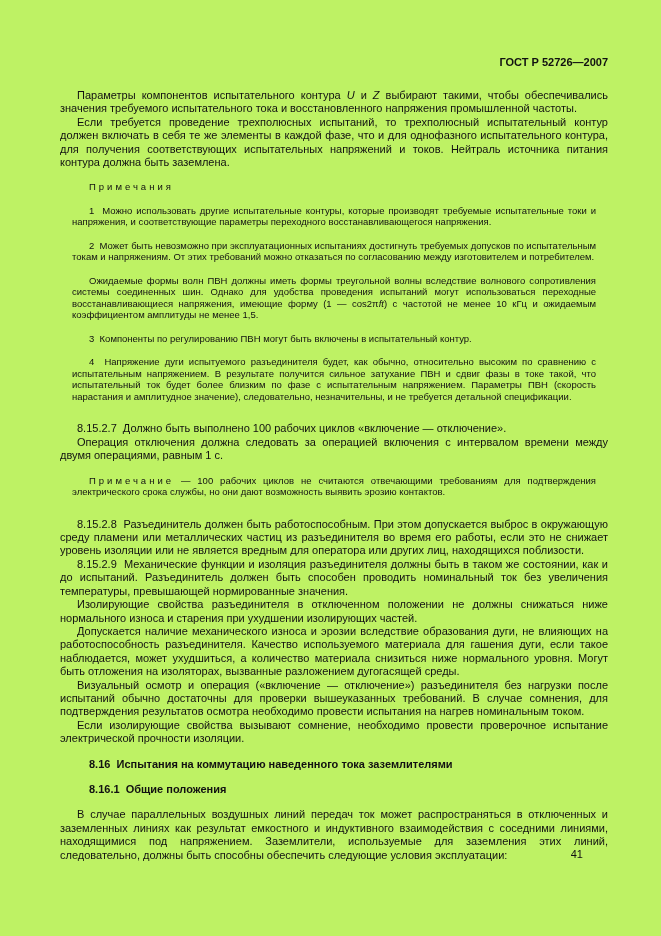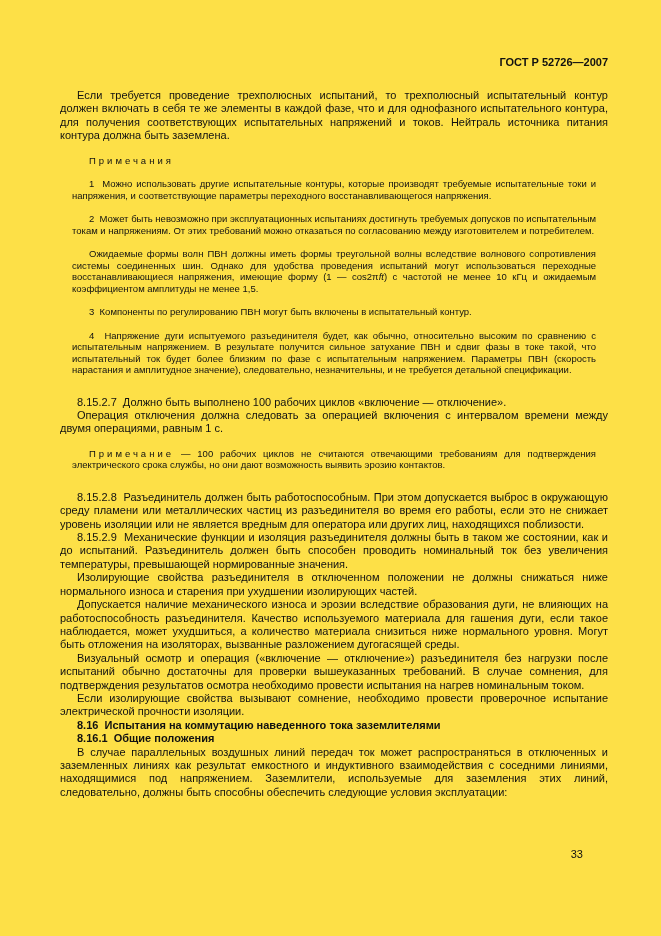--- a/index.html
+++ b/index.html
@@ -4,21 +4,21 @@
 <style>
   html, body {
     margin: 0;
     padding: 0;
     background: #ffffff;
   }
   .page {
     position: relative;
     width: 661px;
     height: 936px;
-    background: #fde047;
+    background: #bef264;
     font-family: "Liberation Sans", "DejaVu Sans", sans-serif;
     color: #111111;
     box-sizing: border-box;
     padding: 56px 53px 0 60px;
     overflow: hidden;
   }
   .header-row {
     text-align: right;
     font-size: 11px;
     font-weight: bold;
@@ -32,21 +32,21 @@
     margin: 0;
     font-size: 11px;
     line-height: 13.4px;
     text-indent: 17px;
     text-align: justify;
   }
   .body-p.sect {
     margin-top: 20px;
   }
   .heading-p {
-    margin: 0;
+    margin: 12px;
     font-size: 11px;
     line-height: 13.4px;
     text-indent: 17px;
     font-weight: bold;
     text-align: left;
   }
   .notes-block {
     margin: 7px 0 6px 0;
   }
   .note-p {
@@ -77,20 +77,21 @@
 <body>
 
 <div class="page">
 
   <div class="header-row">
     <span>ГОСТ Р 52726—2007</span>
   </div>
 
   <div class="content">
 
+    <p class="body-p"><span>Параметры компонентов испытательного контура </span><span class="italic-var">U</span><span> и </span><span class="italic-var">Z</span><span> выбирают такими, чтобы обеспечивались значения требуемого испытательного тока и восстановленного напряжения промышленной частоты.</span></p>
 
     <p class="body-p">Если требуется проведение трехполюсных испытаний, то трехполюсный испытательный контур должен включать в себя те же элементы в каждой фазе, что и для однофазного испытательного контура, для получения соответствующих испытательных напряжений и токов. Нейтраль источника питания контура должна быть заземлена.</p>
 
     <div class="notes-block">
       <p class="note-p"><span class="note-title">Примечания</span></p>
       <p class="note-p">1&nbsp; Можно использовать другие испытательные контуры, которые производят требуемые испытательные токи и напряжения, и соответствующие параметры переходного восстанавливающегося напряжения.</p>
       <p class="note-p">2&nbsp; Может быть невозможно при эксплуатационных испытаниях достигнуть требуемых допусков по испытательным токам и напряжениям. От этих требований можно отказаться по согласованию между изготовителем и потребителем.</p>
       <p class="note-p"><span>Ожидаемые формы волн ПВН должны иметь формы треугольной волны вследствие волнового сопротивления системы соединенных шин. Однако для удобства проведения испытаний могут использоваться переходные восстанавливающиеся напряжения, имеющие форму (1 — cos2π</span><span class="italic-var">ft</span><span>) с частотой не менее 10 кГц и ожидаемым коэффициентом амплитуды не менее 1,5.</span></p>
       <p class="note-p">3&nbsp; Компоненты по регулированию ПВН могут быть включены в испытательный контур.</p>
       <p class="note-p">4&nbsp; Напряжение дуги испытуемого разъединителя будет, как обычно, относительно высоким по сравнению с испытательным напряжением. В результате получится сильное затухание ПВН и сдвиг фазы в токе такой, что испытательный ток будет более близким по фазе с испытательным напряжением. Параметры ПВН (скорость нарастания и амплитудное значение), следовательно, незначительны, и не требуется детальной спецификации.</p>
@@ -110,15 +111,15 @@
     <p class="body-p">Визуальный осмотр и операция («включение — отключение») разъединителя без нагрузки после испытаний обычно достаточны для проверки вышеуказанных требований. В случае сомнения, для подтверждения результатов осмотра необходимо провести испытания на нагрев номинальным током.</p>
     <p class="body-p">Если изолирующие свойства вызывают сомнение, необходимо провести проверочное испытание электрической прочности изоляции.</p>
 
     <p class="heading-p">8.16&nbsp; Испытания на коммутацию наведенного тока заземлителями</p>
     <p class="heading-p">8.16.1&nbsp; Общие положения</p>
 
     <p class="body-p">В случае параллельных воздушных линий передач ток может распространяться в отключенных и заземленных линиях как результат емкостного и индуктивного взаимодействия с соседними линиями, находящимися под напряжением. Заземлители, используемые для заземления этих линий, следовательно, должны быть способны обеспечить следующие условия эксплуатации:</p>
 
   </div>
 
-  <div class="page-number">33</div>
+  <div class="page-number">41</div>
 
 </div>
 
 </body></html>

